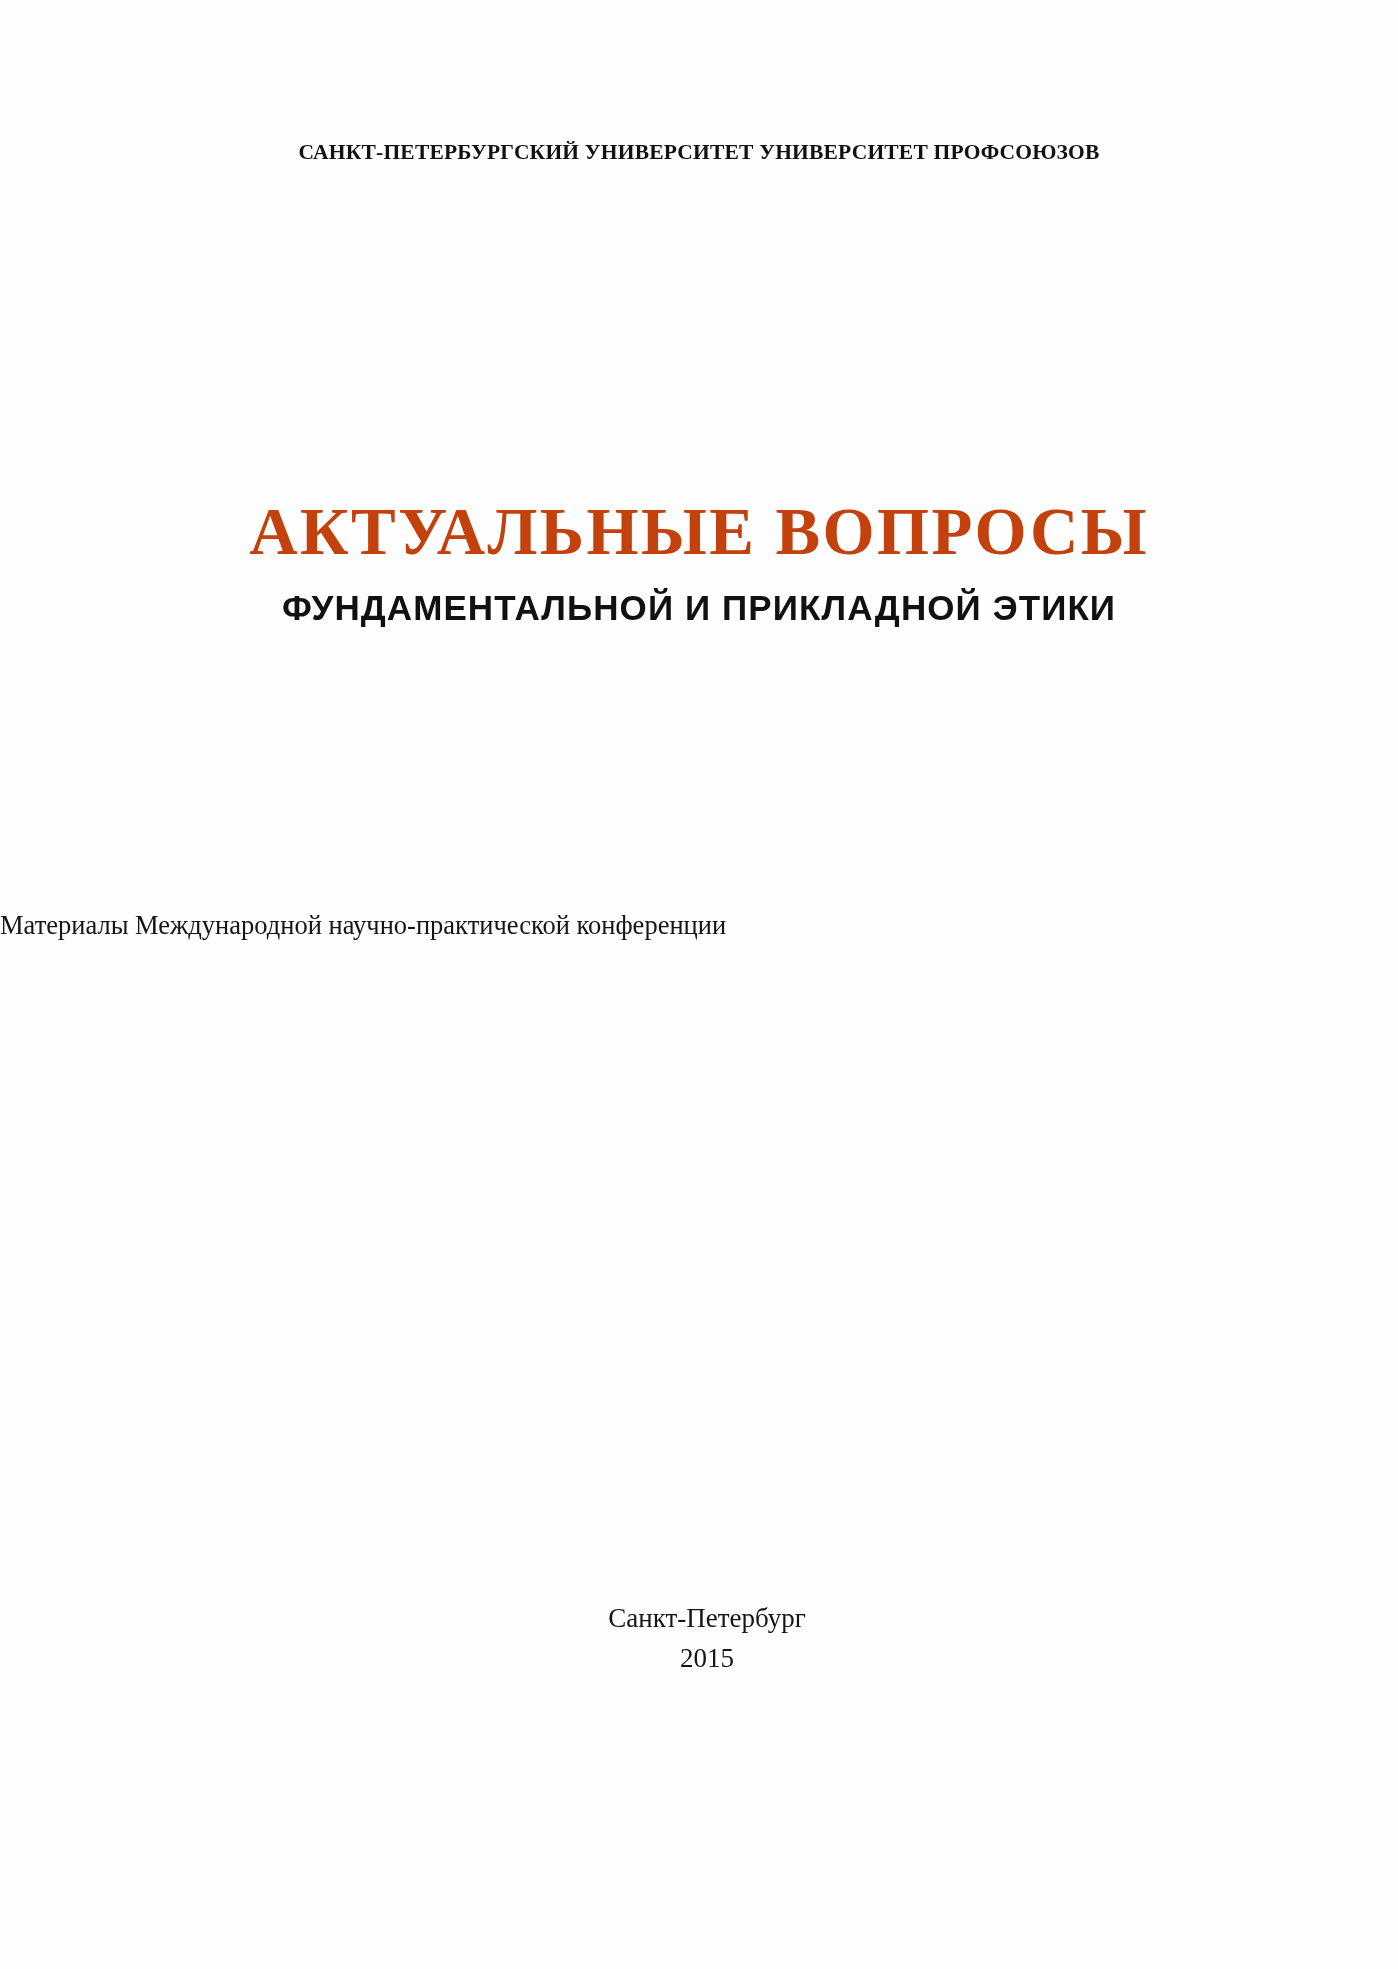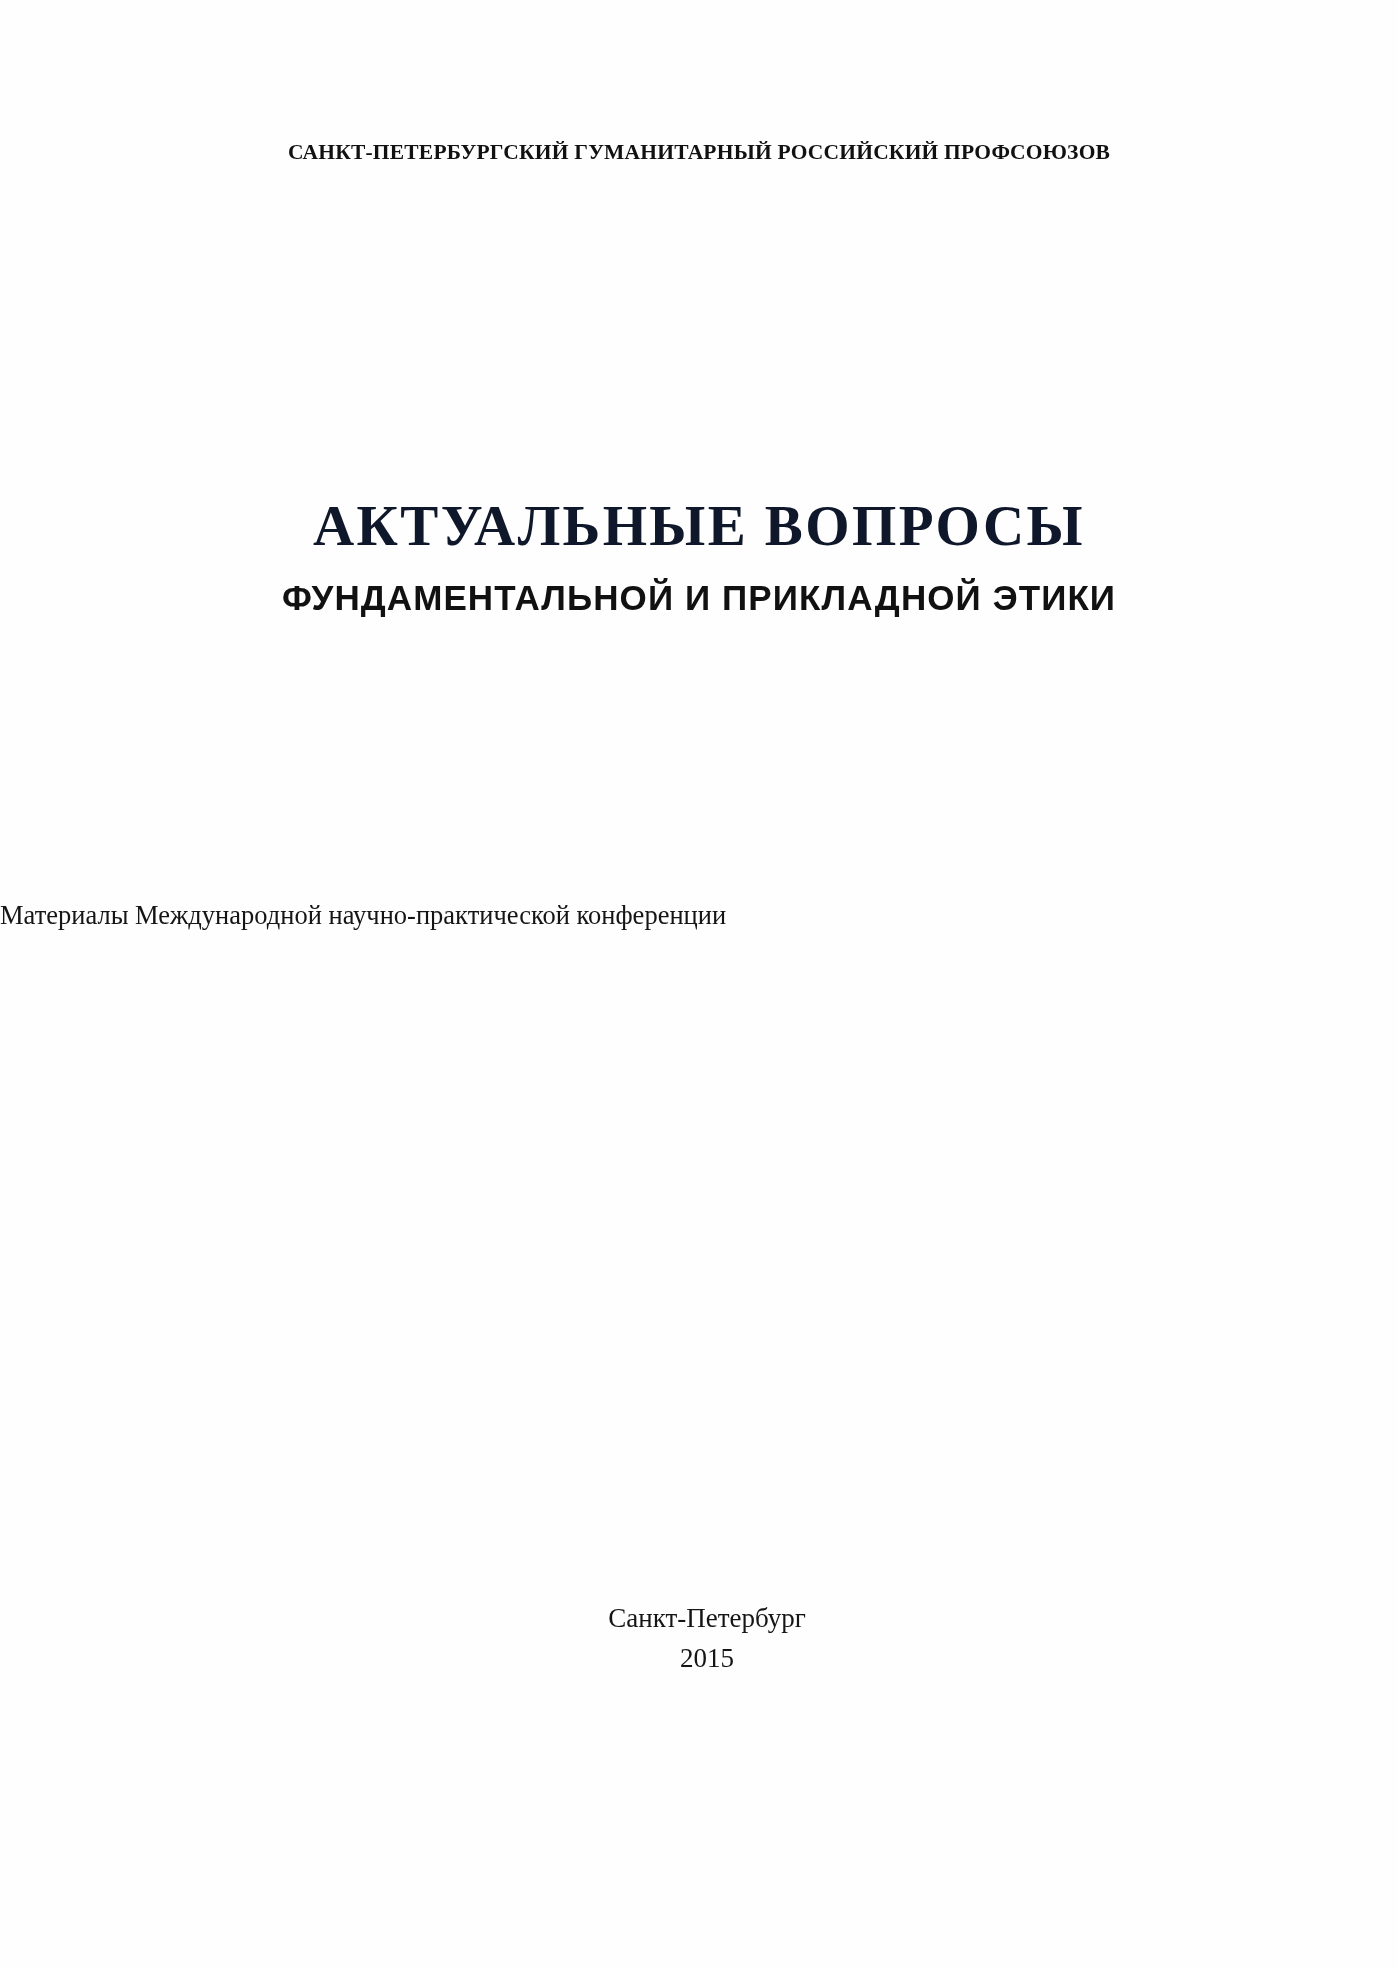--- a/index.html
+++ b/index.html
@@ -50,24 +50,24 @@
 
   
   .title-block {
     width: 100%;
     text-align: center;
     margin-top: 330px;
   }
   .main-title {
     font-family: "Liberation Serif", serif;
     font-weight: bold;
-    font-size: 57px;
+    font-size: 67px;
     letter-spacing: 2.4px;
     line-height: 1.05;
-    color: #0f172a;
+    color: #c2410c;
   }
   .sub-title {
     font-family: Liberation Sans, sans-serif;
     font-weight: bold;
     font-size: 35px;
     letter-spacing: 1.1px;
     margin-top: 22px;
     color: #111;
   }
   .dedication {
@@ -112,21 +112,21 @@
     color: #151515;
     margin-top: 4px;
   }
 </style>
 </head>
 <body>
 
 <div class="page">
 
   <div class="institutions">
-    <div class="institution-line first">САНКТ-ПЕТЕРБУРГСКИЙ ГУМАНИТАРНЫЙ РОССИЙСКИЙ ПРОФСОЮЗОВ</div>
+    <div class="institution-line first">САНКТ-ПЕТЕРБУРГСКИЙ УНИВЕРСИТЕТ УНИВЕРСИТЕТ ПРОФСОЮЗОВ</div>
   </div>
 
   <div class="title-block">
     <div class="main-title">АКТУАЛЬНЫЕ ВОПРОСЫ</div>
     <div class="sub-title">ФУНДАМЕНТАЛЬНОЙ И ПРИКЛАДНОЙ ЭТИКИ</div>
   </div>
 
   <div class="conference">
     <div class="conference-line">Материалы Международной научно-практической конференции</div>
   </div>

